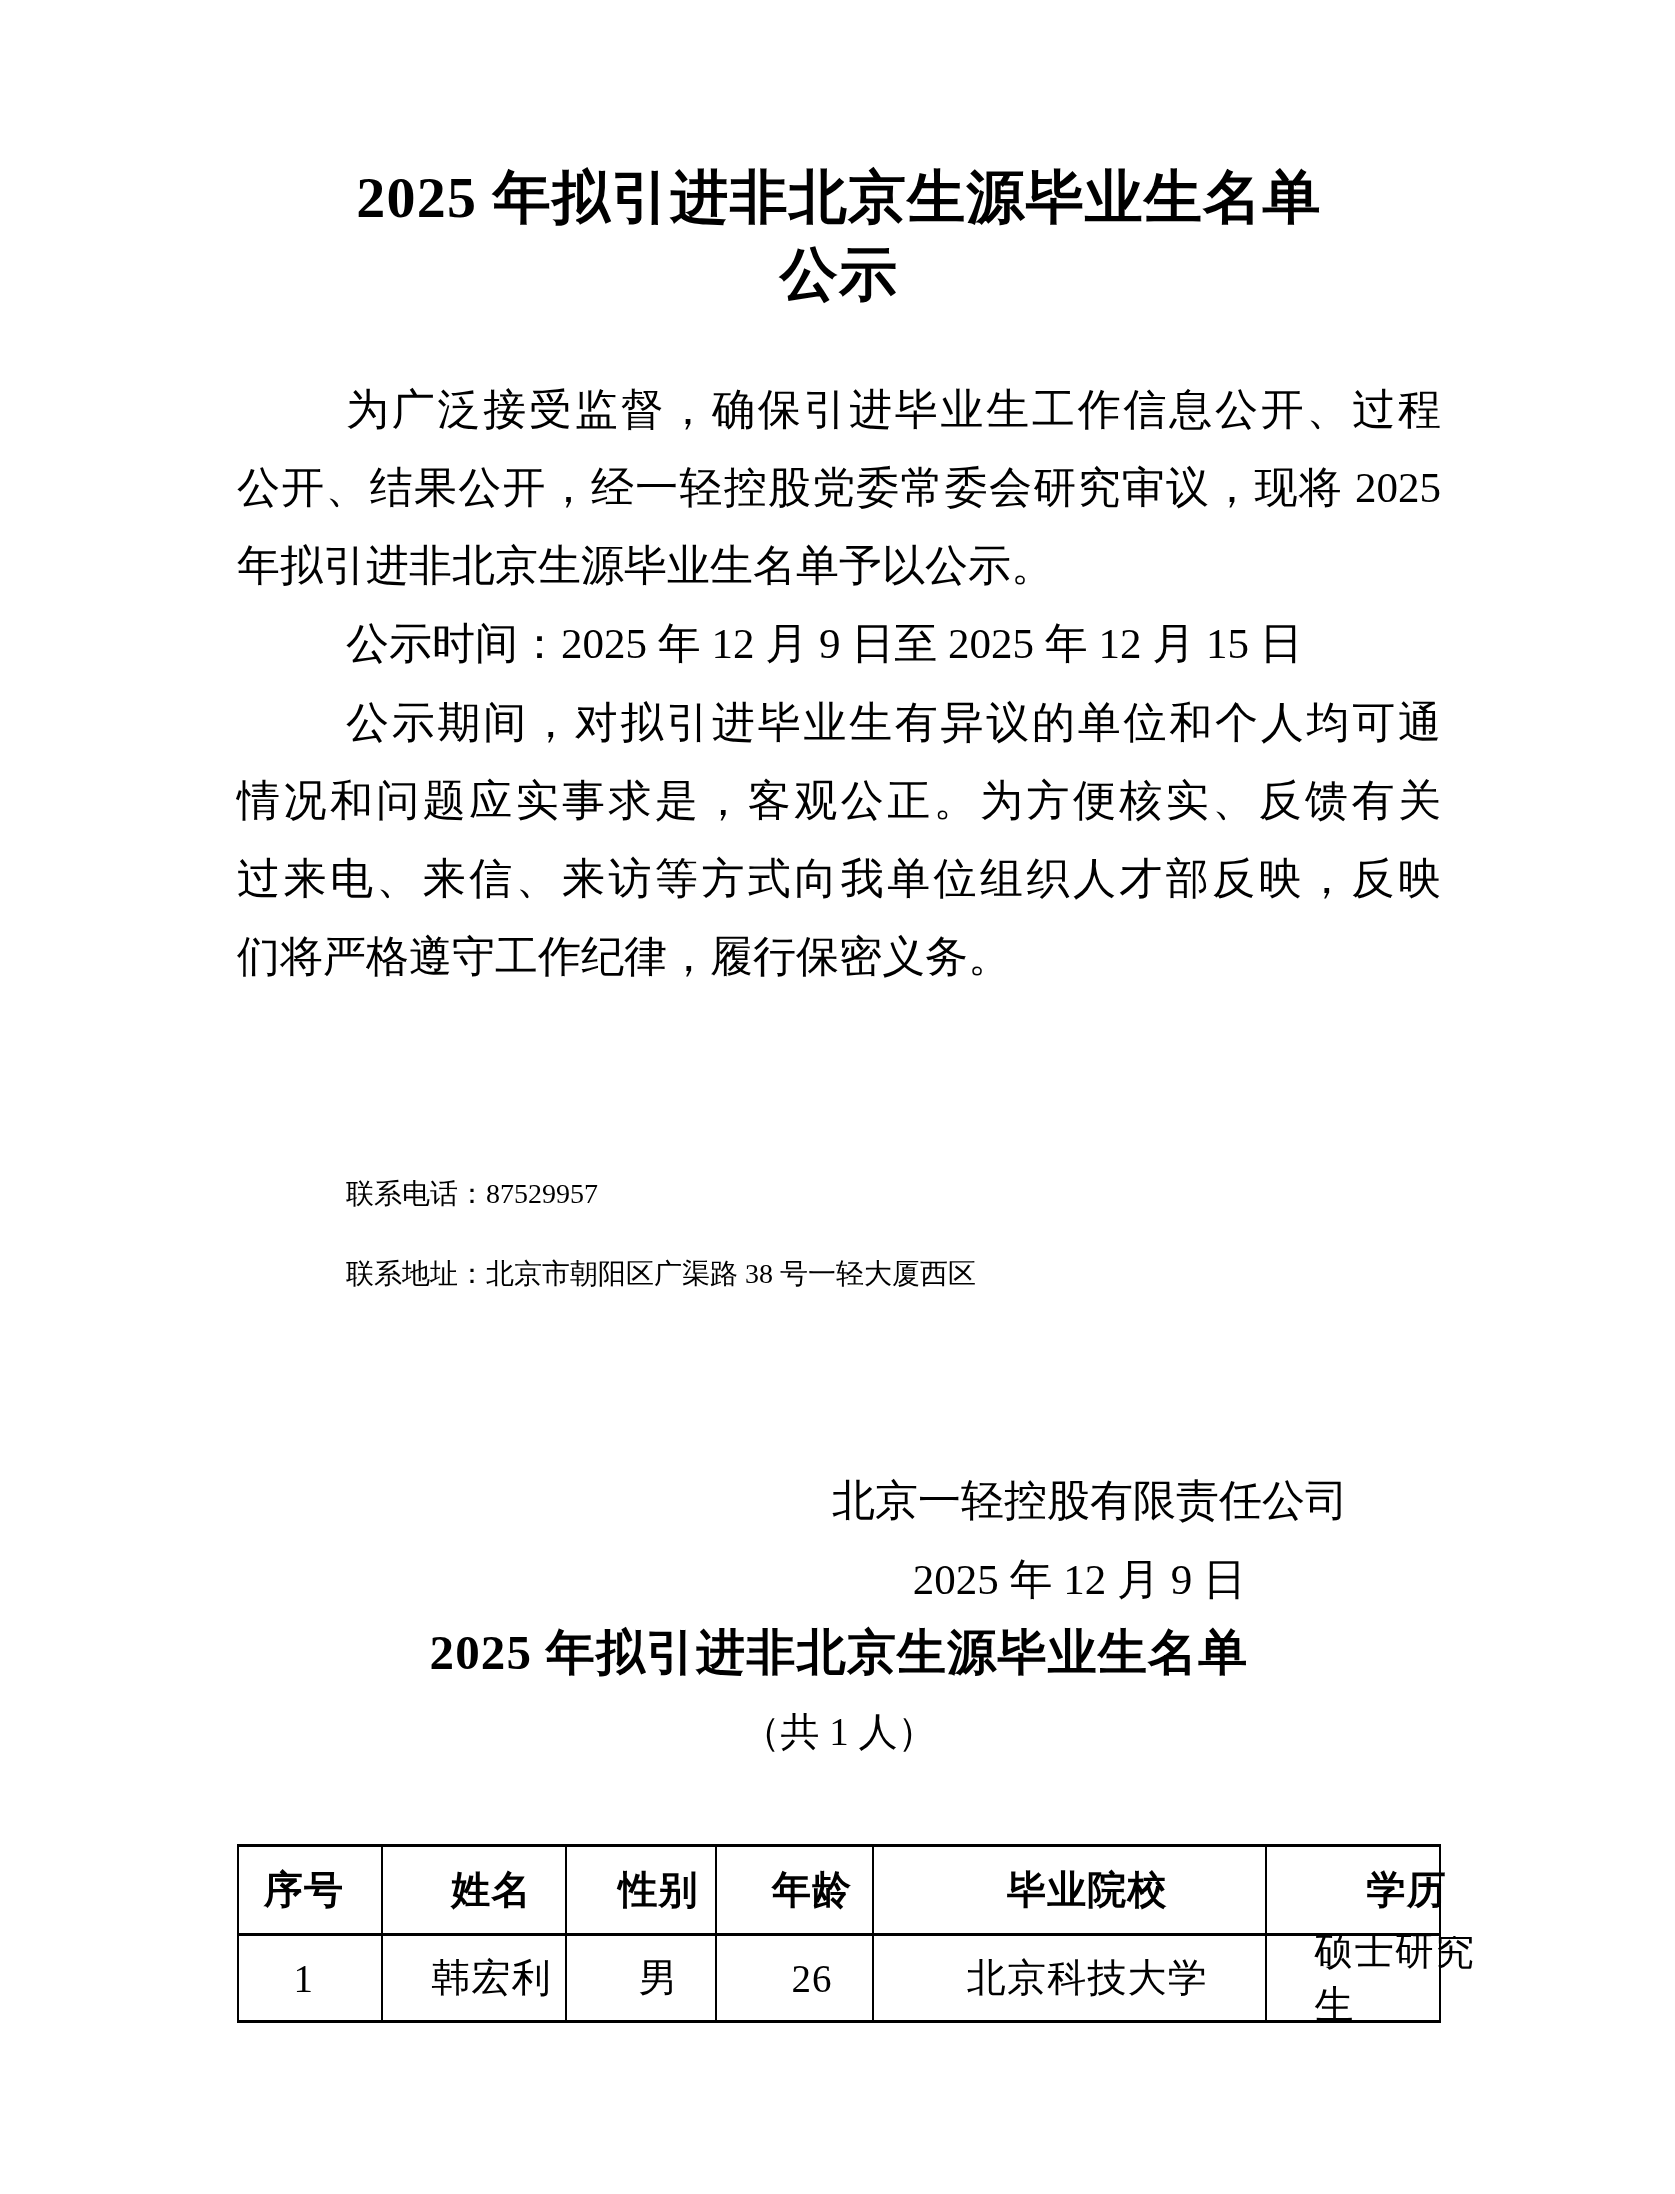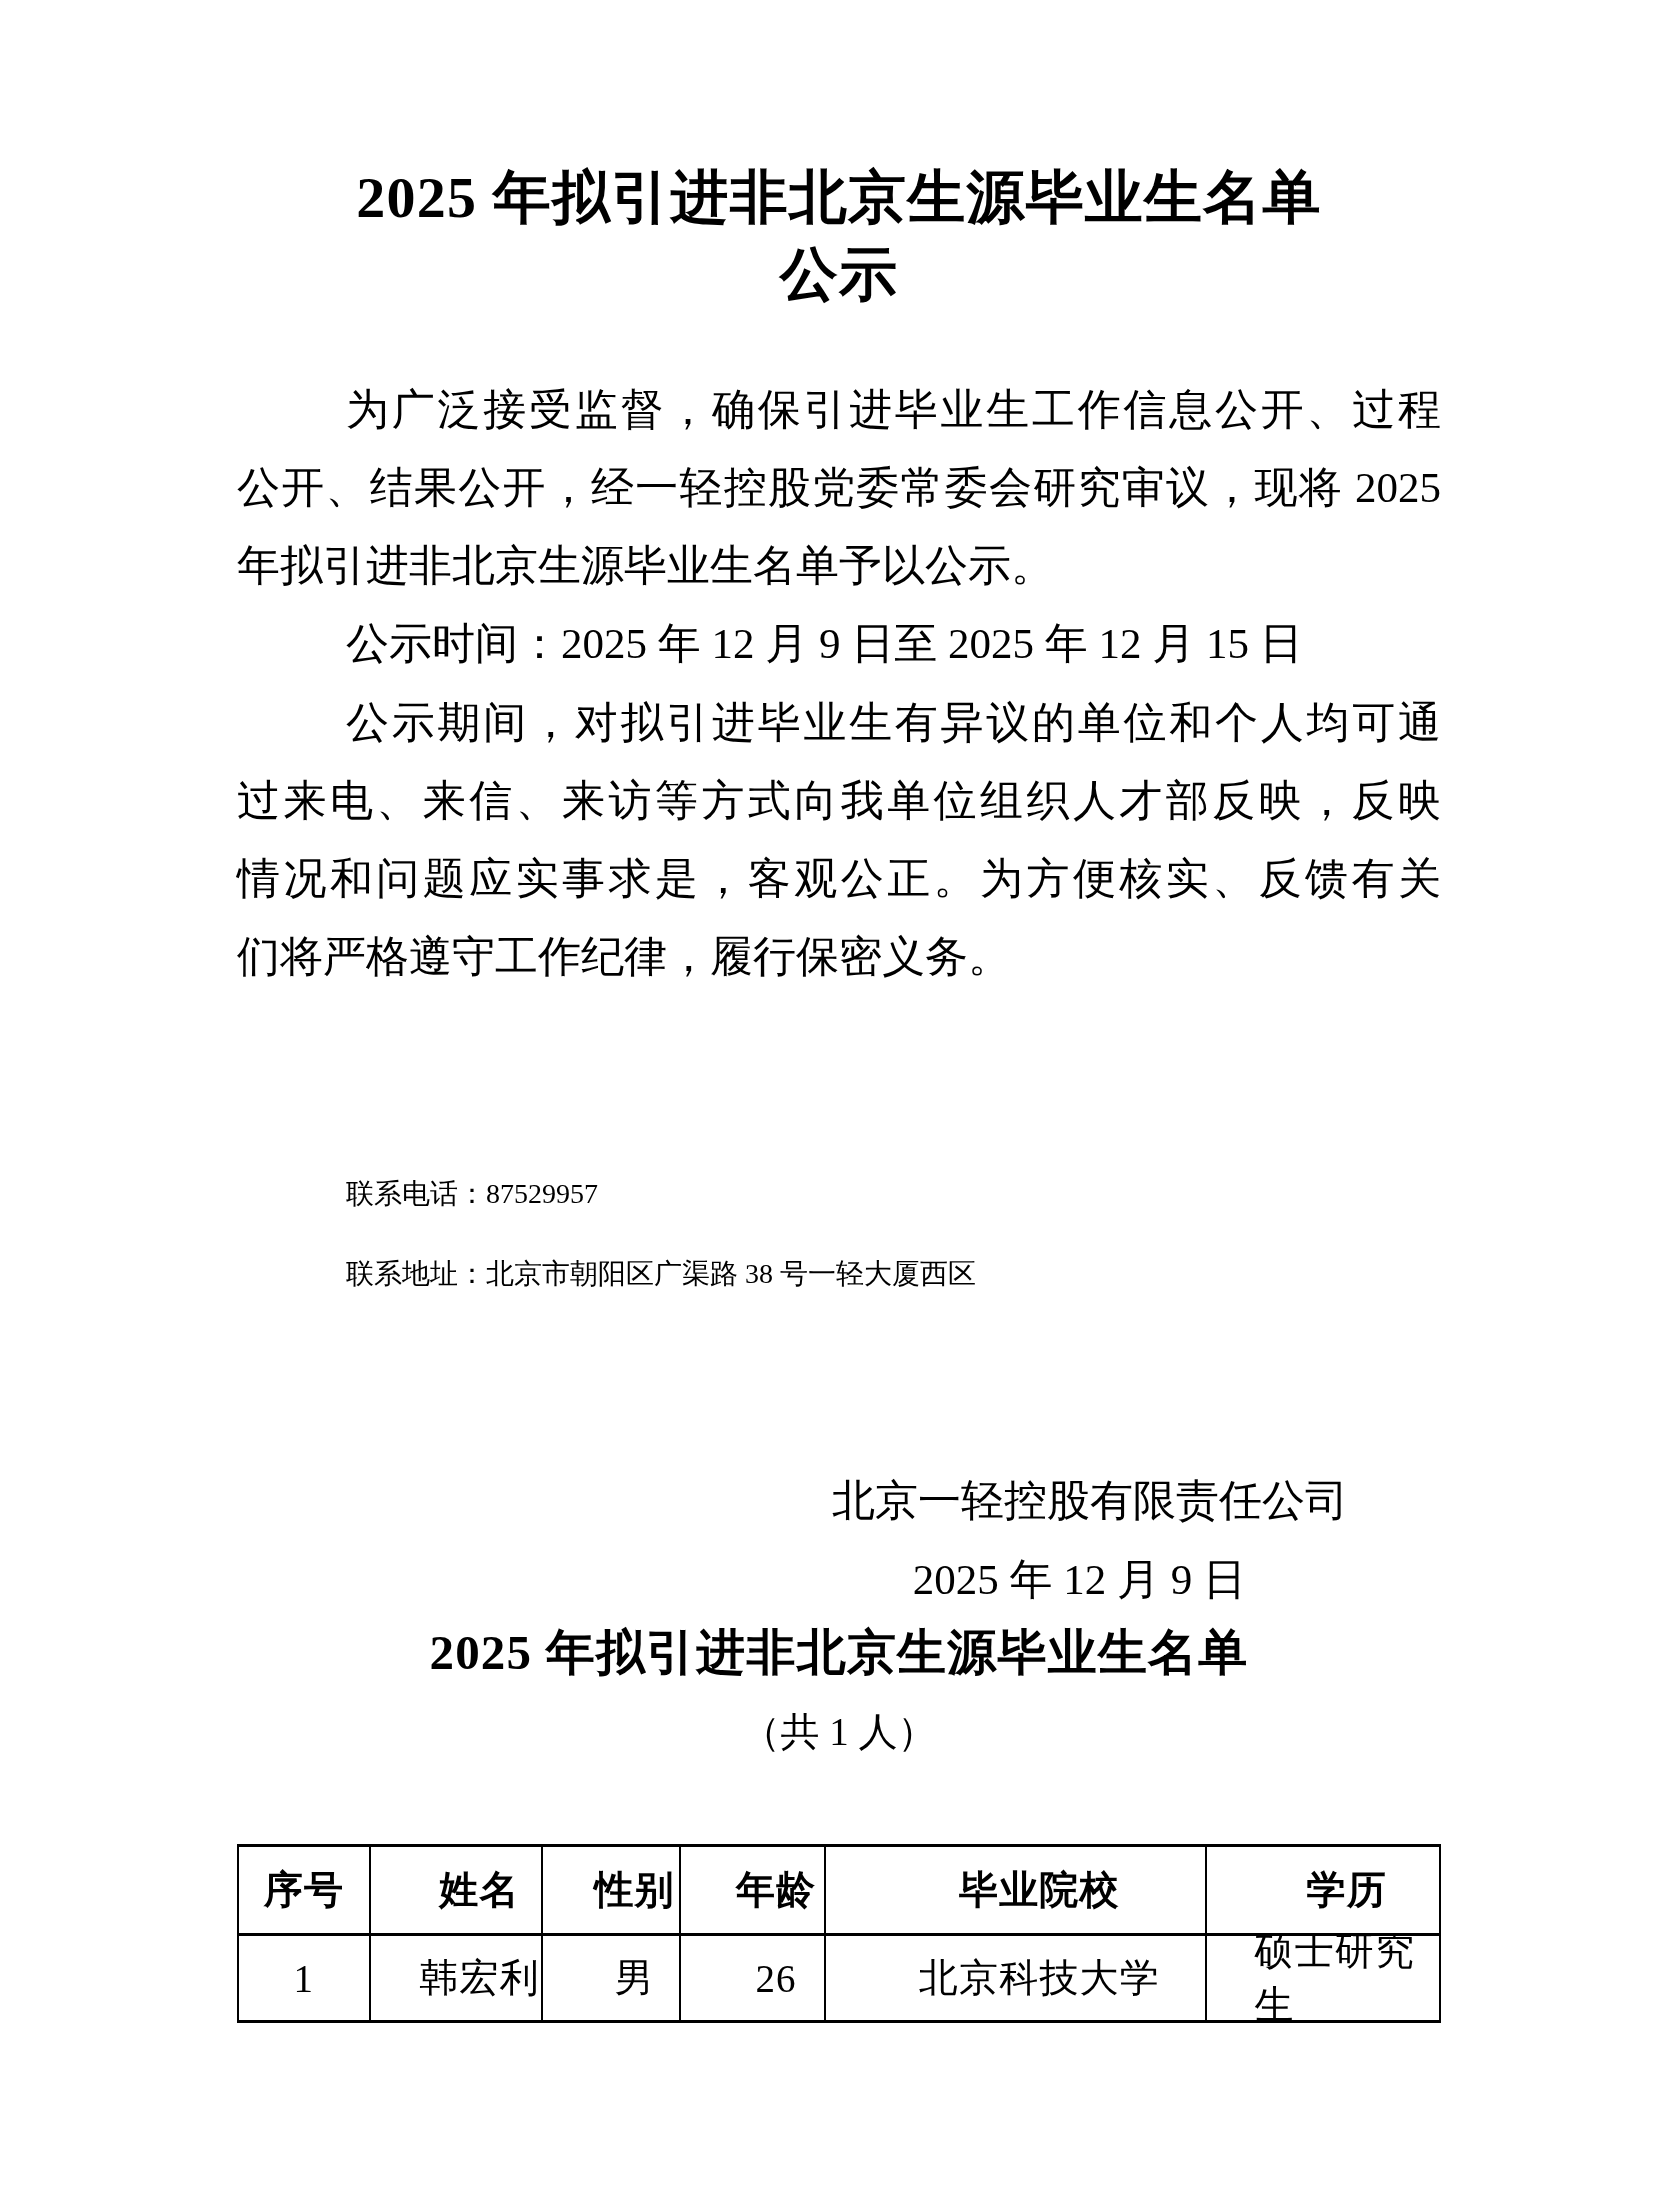--- a/index.html
+++ b/index.html
@@ -59,20 +59,21 @@
     left: 237px;
     width: 1204px;
     box-sizing: border-box;
     border: 2.4px solid #000;
     border-top-width: 3px;
     border-bottom-width: 3.6px;
   }
   .t-row {
     display: grid;
     grid-template-columns: 10.82% 14.37% 11.47% 12.12% 31.76% 19.46%;
+    gap: 12px;
   }
   .t-row.header {
     height: 86px;
     border-bottom: 3.6px solid #000;
     font-weight: bold;
   }
   .t-row.data { height: 84px; }
   .t-cell {
     display: flex;
     align-items: center;
@@ -98,22 +99,22 @@
     <div class="just">公开、结果公开，经一轻控股党委常委会研究审议，现将 2025</div>
     <div class="line">年拟引进非北京生源毕业生名单予以公示。</div>
   </div>
 
   <div class="abs content-col body-text time-line">
     <div class="line ind">公示时间：2025 年 12 月 9 日至 2025 年 12 月 15 日</div>
   </div>
 
   <div class="abs content-col body-text p2">
     <div class="just ind">公示期间，对拟引进毕业生有异议的单位和个人均可通</div>
+    <div class="just">情况和问题应实事求是，客观公正。为方便核实、反馈有关</div>
     <div class="just">过来电、来信、来访等方式向我单位组织人才部反映，反映</div>
-    <div class="just">情况和问题应实事求是，客观公正。为方便核实、反馈有关</div>
     <div class="line">们将严格遵守工作纪律，履行保密义务。</div>
   </div>
 
   <div class="abs content-col contact">
     <div class="line ind">联系电话：87529957</div>
     <div class="line ind">联系地址：北京市朝阳区广渠路 38 号一轻大厦西区</div>
   </div>
 
   <div class="abs sig sig-company">北京一轻控股有限责任公司</div>
   <div class="abs sig sig-date">2025 年 12 月 9 日</div>

